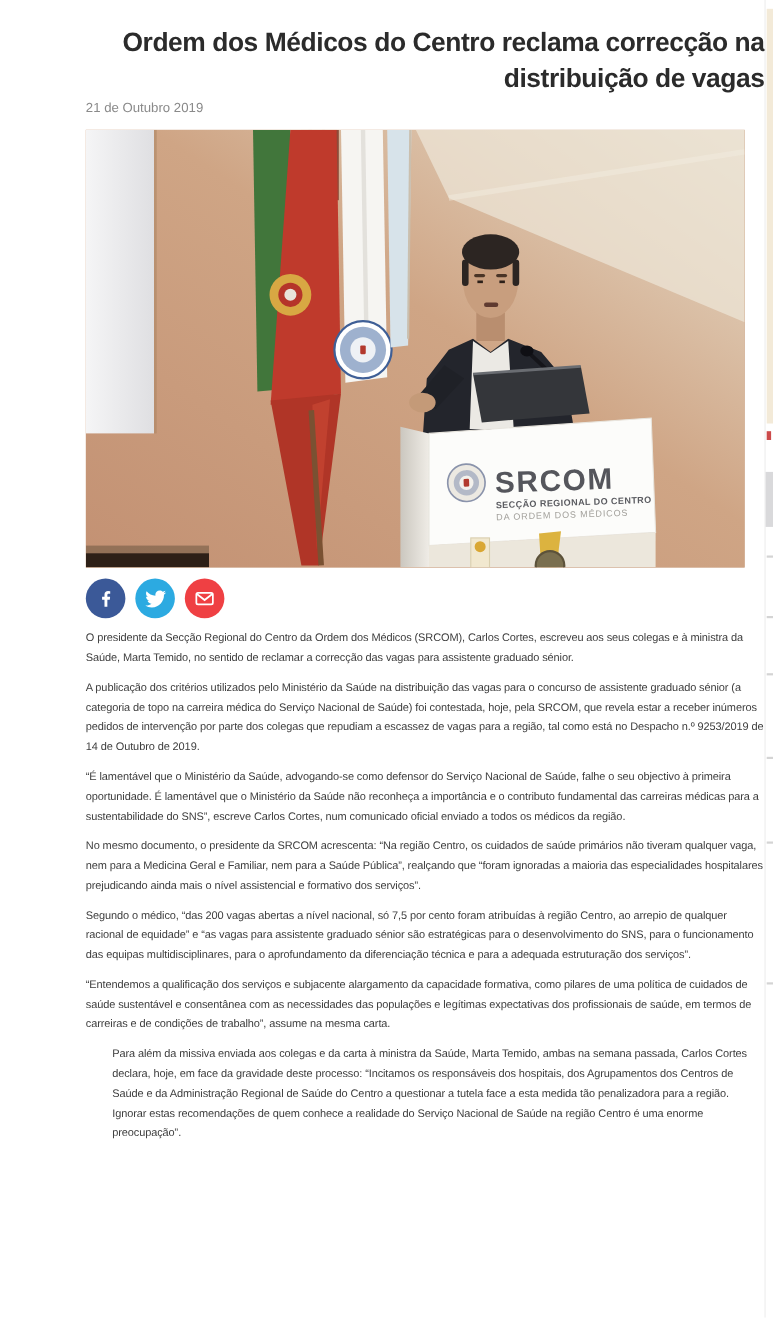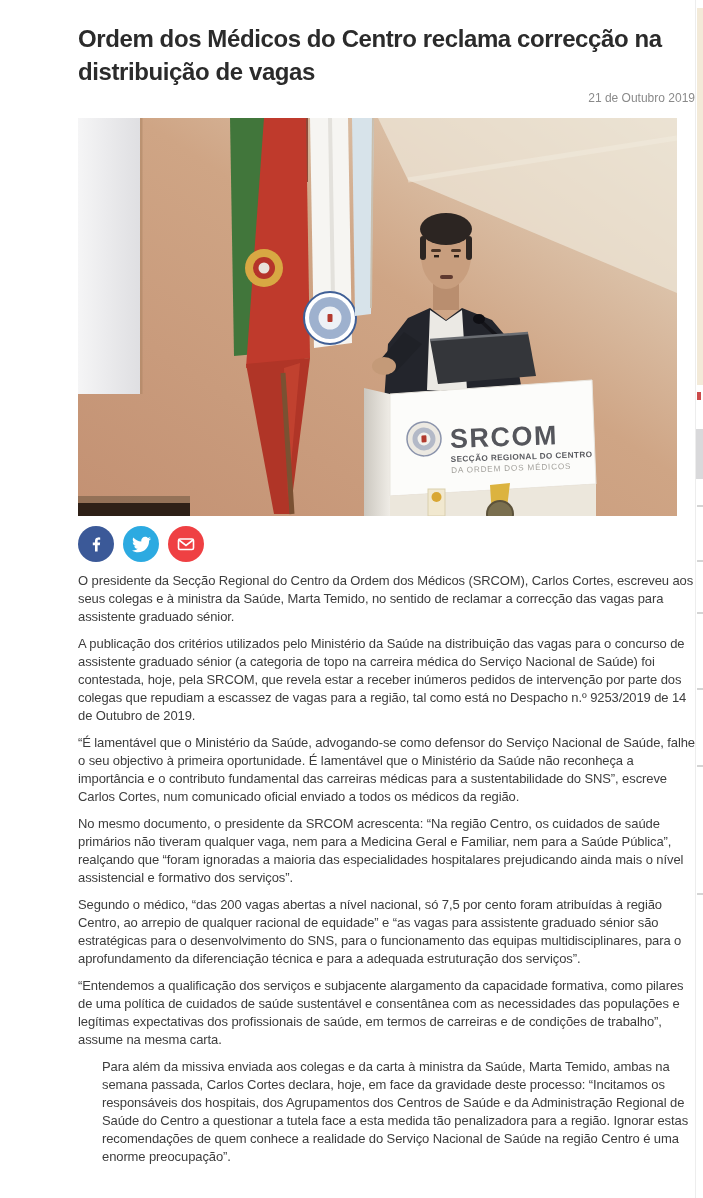--- a/index.html
+++ b/index.html
@@ -6,35 +6,35 @@
   body{
     width:703px;height:1198px;position:relative;overflow:hidden;
     background:#ffffff;
     font-family:"Liberation Sans", sans-serif;
     -webkit-font-smoothing:antialiased;
   }
   .article{position:absolute;left:78px;top:0;width:617px;}
   h1.title{
     margin:22px 0 3px 0;
     font-size:24px;line-height:33px;font-weight:700;
-    letter-spacing:-0.4px;color:#2b2b2b;
+    letter-spacing:-0.4px;color:#2b2b2b;text-align:right;
   }
-  .date{font-size:12px;line-height:14px;color:#8a8a8a;margin:0 0 13px 0;text-align:right;}
+  .date{font-size:12px;line-height:14px;color:#8a8a8a;margin:0 0 13px 0;}
   figure.photo{margin:0 0 10px 0;width:599px;height:398px;overflow:hidden;background:#c79a79;}
   figure.photo svg{display:block;}
   .share{display:flex;gap:9px;margin:0 0 10px 0;}
   .share a{
     width:36px;height:36px;border-radius:50%;
     display:flex;align-items:center;justify-content:center;
     text-decoration:none;cursor:pointer;
   }
   .share svg{display:block;}
   .body p{
     margin:0 0 9px 0;
-    font-size:13px;line-height:18px;letter-spacing:-0.1px;
+    font-size:10px;line-height:18px;letter-spacing:-0.1px;
     color:#3d3d3d;
   }
   .body p:last-child{margin-bottom:0;margin-left:24px;}
   
   .sliver{position:absolute;top:0;right:0;width:7px;height:1198px;border-left:1px solid #ededed;}
   .sliver-img{position:absolute;top:8px;right:0;width:6px;height:377px;background:#f3ead8;}
   .sliver-red{position:absolute;top:392px;right:2px;width:4px;height:8px;background:#cc4b4b;}
   .sliver-btn{position:absolute;top:429px;right:0;width:7px;height:50px;background:#d9d9db;}
   .sliver-dash{position:absolute;right:0;width:6px;height:2px;background:#d4d4d4;}
 </style>

